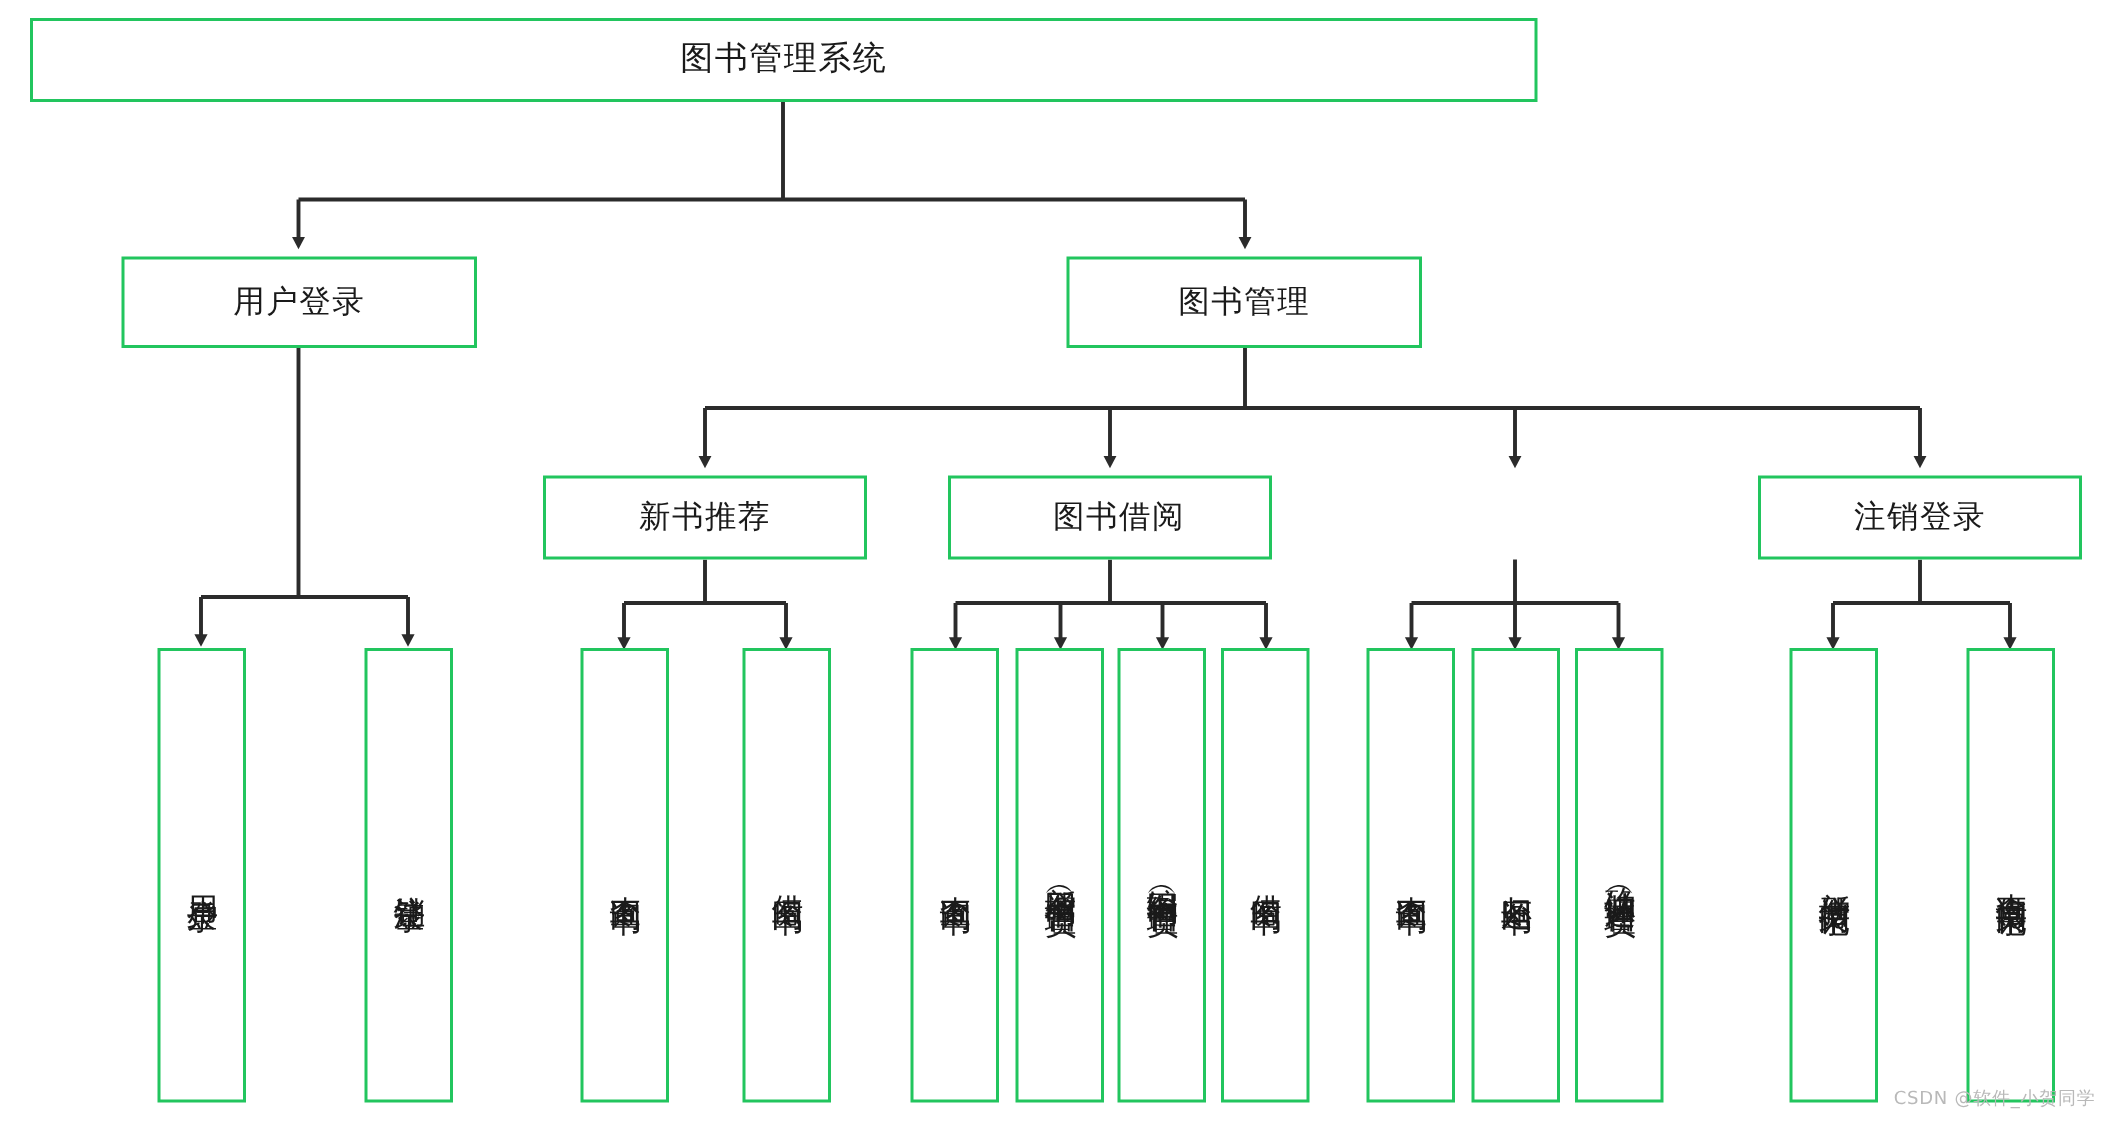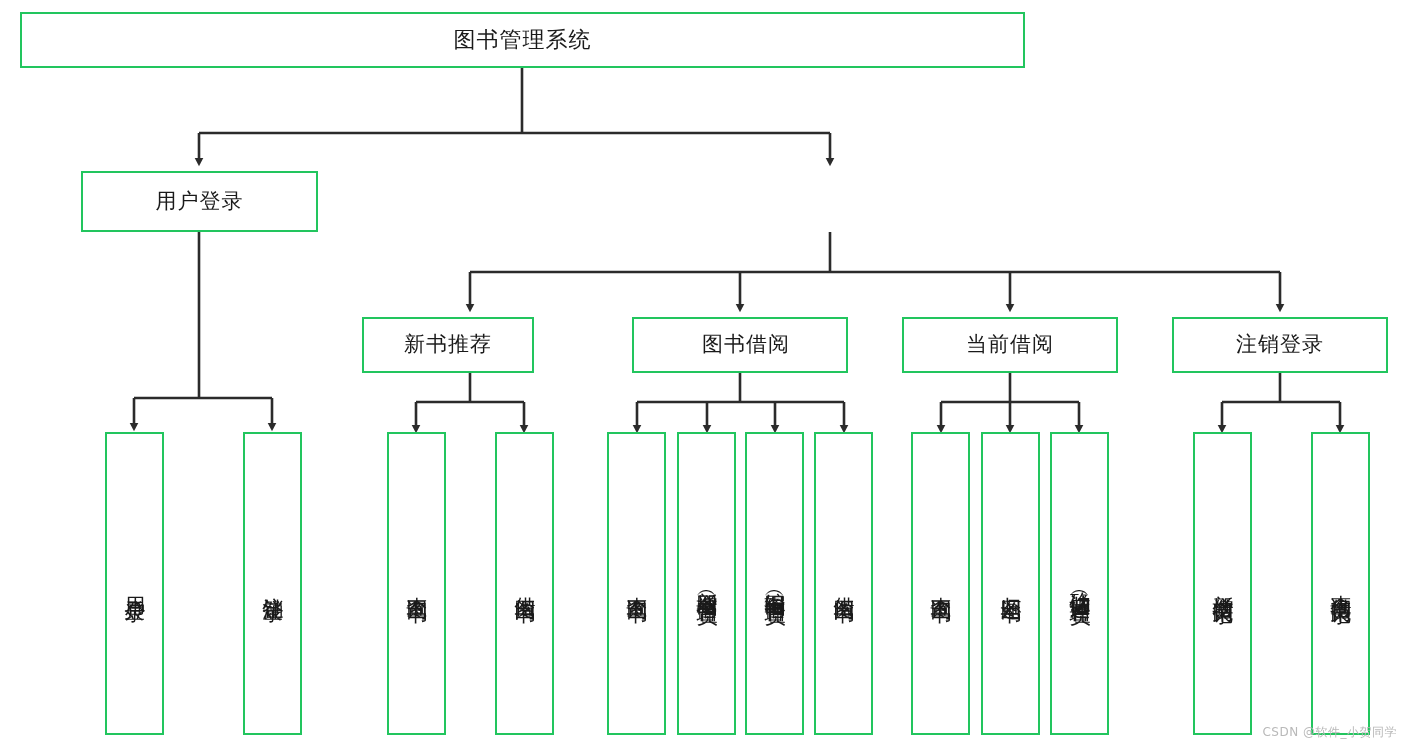--- a/index.html
+++ b/index.html
@@ -124,29 +124,29 @@
     </g>
   </svg>
 
   <div class="node node-h node-root" style="left:20px; top:12px; width:1005px; height:56px;">
     <span>图书管理系统</span>
   </div>
 
   <div class="node node-h" style="left:81px; top:171px; width:237px; height:61px;">
     <span>用户登录</span>
   </div>
+  <div class="node node-h" style="left:711px; top:171px; width:237px; height:61px;">
+    <span>图书管理</span>
+  </div>
 
-  <div class="node node-h" style="left:362px; top:317px; width:172px; height:56px;">
+  <div class="node node-h" style="left:362px; top:317px; width:216px; height:56px;">
     <span>新书推荐</span>
   </div>
   <div class="node node-h" style="left:632px; top:317px; width:216px; height:56px;padding-left:12px;">
     <span>图书借阅</span>
-  </div>
-  <div class="node node-h" style="left:902px; top:317px; width:216px; height:56px;">
-    <span>当前借阅</span>
   </div>
   <div class="node node-h" style="left:1172px; top:317px; width:216px; height:56px;">
     <span>注销登录</span>
   </div>
 
   <div class="node node-v" style="left:105px; top:432px; width:59px; height:303px;">
     <span class="vtext">用户登录</span>
   </div>
   <div class="node node-v" style="left:243px; top:432px; width:59px; height:303px;">
     <span class="vtext">注销登录</span>

